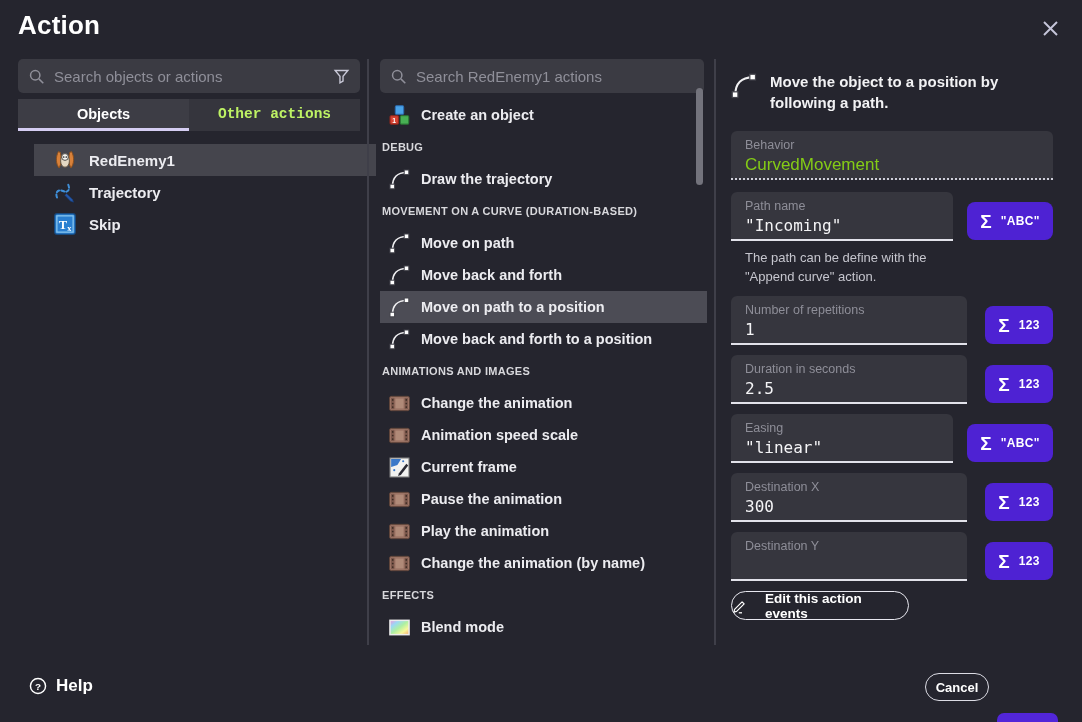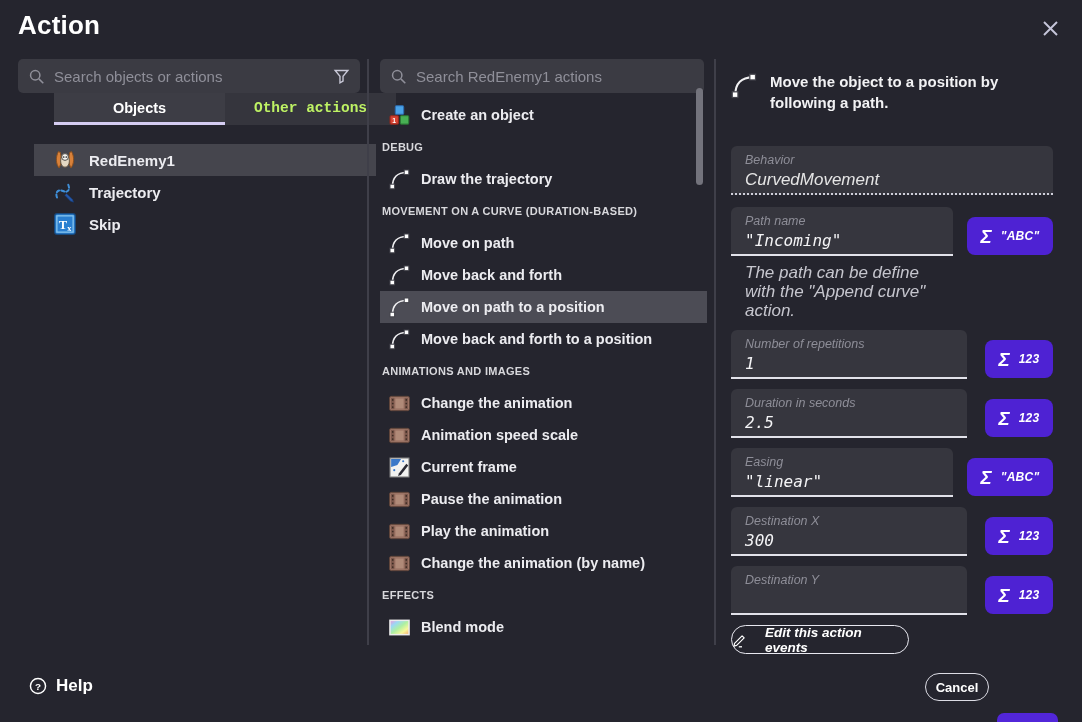--- a/index.html
+++ b/index.html
@@ -17,21 +17,21 @@
   
   .search-box { height:34px; background:#3b3b43; border-radius:5px; display:flex; align-items:center; padding:0 10px; gap:9px;justify-content:space-between; }
   .search-box input { flex:1; background:transparent; border:none; outline:none; color:#e8e8ec; font-size:15px; font-family:inherit; min-width:0; }
   .search-box input::placeholder { color:#8f8f99; }
   .sb-left  { left:18px;  top:59px; width:342px; }
   .sb-mid   { left:380px; top:59px; width:324px; }
   .icon16 { width:17px; height:17px; flex:0 0 auto; display:flex; }
   .icon16 svg { width:100%; height:100%; }
 
   
-  #tabs { left:18px; top:93px; width:342px; height:32px; display:flex;margin-left:36px; }
+  #tabs { left:18px; top:99px; width:342px; height:32px; display:flex; }
   .tab { flex:1; display:flex; align-items:center; justify-content:center; font-size:14.5px; font-weight:bold; cursor:pointer; border-bottom:3px solid transparent; }
   .tab.active { background:#3d3d45; color:#ffffff; border-bottom-color:#d5cdf2; }
   .tab.inactive { background:#35353d; color:#bef264;font-family:Liberation Mono, monospace; }
 
   
   #object-list { left:34px; top:144px; width:342px; }
   .obj-row { height:32px; display:flex; align-items:center; padding-left:20px; gap:13px; cursor:pointer; font-size:15px; font-weight:600; color:#ececf0; }
   .obj-row.selected { background:#45454d; }
   .icon22 { width:22px; height:22px; flex:0 0 auto; display:flex; }
   .icon22 svg { width:100%; height:100%; }
@@ -49,38 +49,38 @@
   .sec-header { height:32px; display:flex; align-items:center; padding-left:2px; font-size:11px; font-weight:bold; letter-spacing:.3px; color:#d8d8dc; text-transform:uppercase; }
   .icon20 { width:21px; height:21px; flex:0 0 auto; display:flex; }
   .icon20 svg { width:100%; height:100%; }
 
   
   #description { left:731px; top:71px; width:330px; display:flex; gap:13px; align-items:flex-start; }
   #description .icon26 { width:26px; height:26px; margin-top:2px; flex:0 0 auto; }
   #description .icon26 svg { width:100%; height:100%; }
   #description-text { width:292px; font-size:15px; font-weight:600; line-height:21px; color:#f2f2f4; }
 
-  #fields { left:731px; top:146px; width:322px;font-style:italic; }
+  #fields { left:731px; top:131px; width:322px; }
   .field-row { position:relative; margin-bottom:10px; }
   .field-box { background:#36363e; border-radius:6px 6px 0 0; padding:7px 14px 0; height:49px; overflow:hidden; }
   .field-box .f-label { font-size:12.5px; color:#8e8e98; line-height:15px; }
   .field-box .f-value { font-size:16px; color:#f4f4f6; line-height:23px; font-family:"DejaVu Sans Mono","Liberation Mono",monospace; white-space:nowrap; }
   .w-behavior { width:322px; border-bottom:2px dotted #cfcfda; }
-  .w-behavior .f-value { font-family:"Liberation Sans",sans-serif; font-size:17px; color:#e5e5e5; }
+  .w-behavior .f-value { font-family:"Liberation Sans",sans-serif; font-size:17px; color:#84cc16; }
   .w-text   { width:222px; border-bottom:2px solid #e2e2ea; }
   .w-number { width:236px; border-bottom:2px solid #e2e2ea; }
   .row-behavior { margin-bottom:12px; }
 
   .expr-btn { position:absolute; right:0; top:10px; height:38px; border-radius:8px; background:#4e22d3; color:#fff; display:flex; align-items:center; justify-content:center; gap:9px; cursor:pointer; }
   .expr-abc { width:86px; }
   .expr-num { width:68px; }
   .expr-btn .sigma { font-size:19px; font-weight:bold; line-height:1; }
   .expr-btn .expr-label { font-size:12px; font-weight:bold; letter-spacing:.3px; }
 
-  .f-helper { margin:7px 0 5px 14px; width:208px; font-size:17px; line-height:19px; color:#c6c6ce; }
+  .f-helper { margin:7px 0 5px 14px; width:208px; font-size:13px; line-height:19px; color:#c6c6ce; }
 
   #edit-events-btn { margin-top:0; width:178px; height:29px; border:1px solid #e8e8f0; border-radius:15px; display:flex; align-items:center; justify-content:center; gap:17px; cursor:pointer; color:#fff; }
   #edit-events-btn span.lbl { font-size:13.5px; font-weight:bold; }
   #edit-events-btn .icon16 { width:16px; height:16px; }
 
   
   #help-btn { left:29px; top:676px; display:flex; align-items:center; gap:9px; cursor:pointer; }
   #help-btn .icon18 { width:18px; height:18px; display:flex; }
   #help-btn .icon18 svg { width:100%; height:100%; }
   #help-label { font-size:17px; font-weight:bold; color:#fff; }

